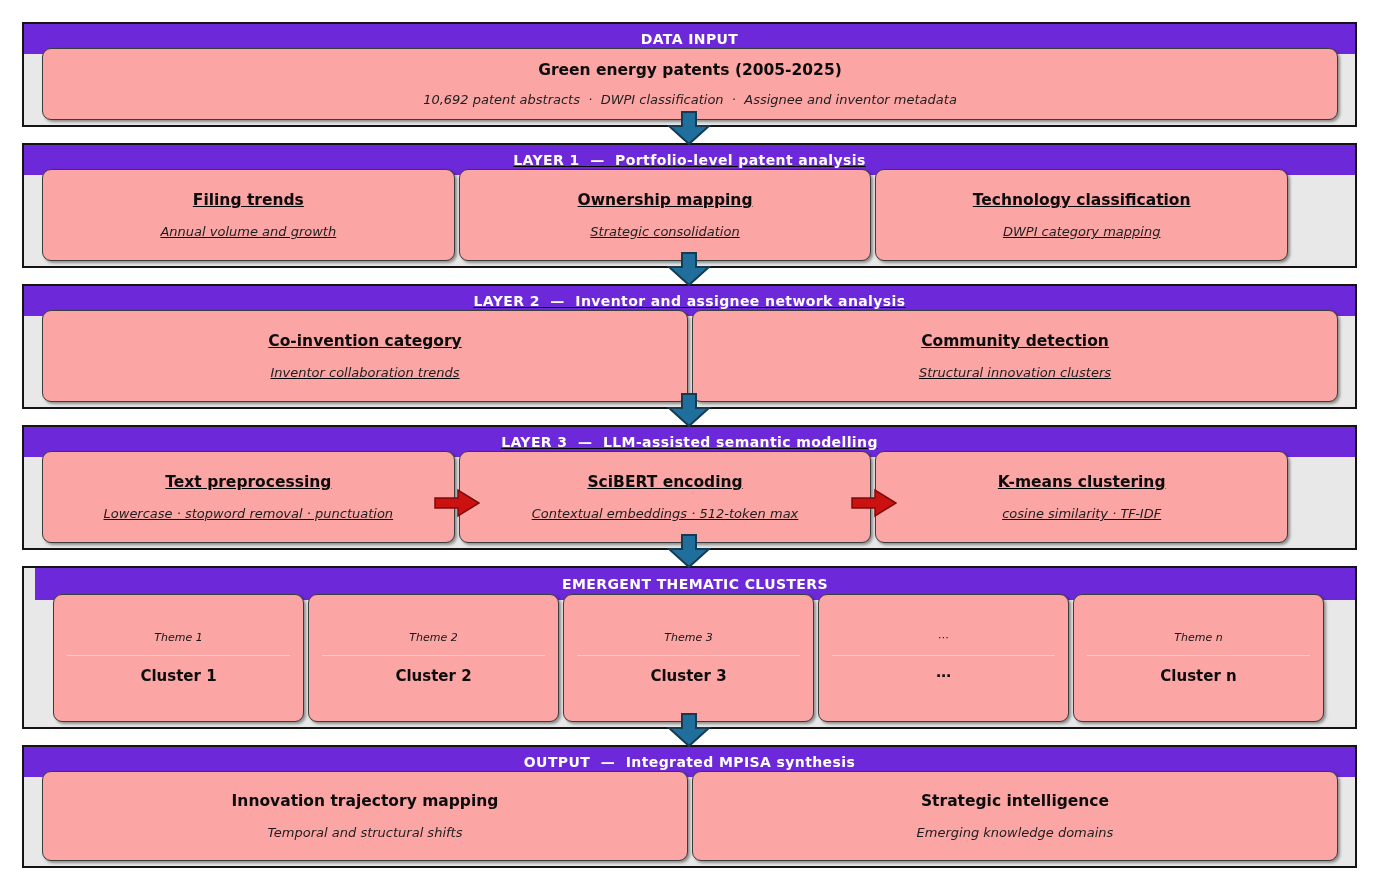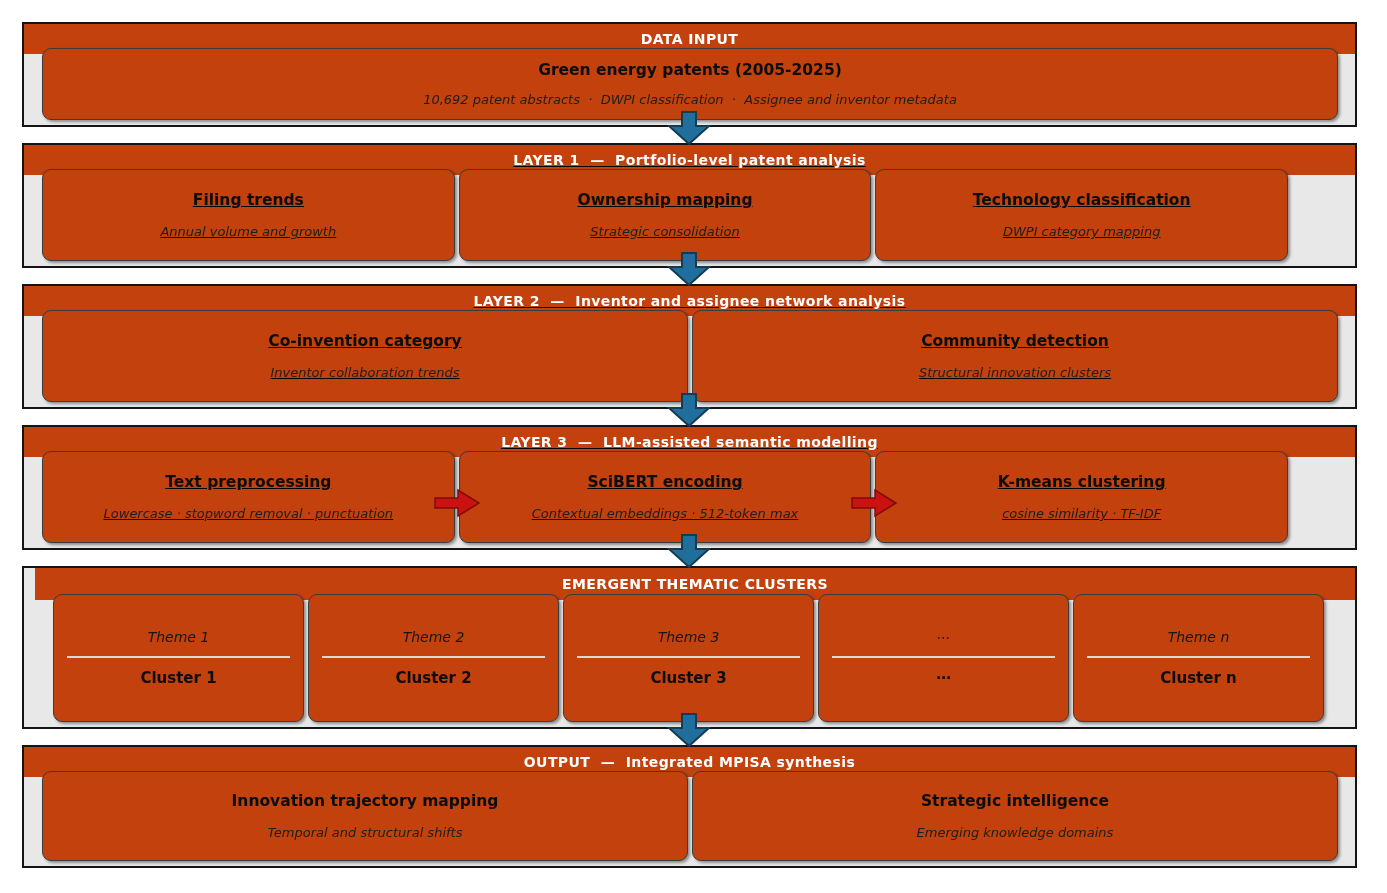--- a/index.html
+++ b/index.html
@@ -8,42 +8,42 @@
 
   .page { position:relative; width:1387px; height:893px; background:#ffffff; overflow:hidden; }
   .stack { position:absolute; left:22px; top:22px; width:1335px; }
 
   .section { position:relative; border:2px solid #141414; background:#e8e8e8; margin-bottom:16px; }
   #sec-data-input { height:105px; }
   #sec-layer-1, #sec-layer-2, #sec-layer-3 { height:125px;text-decoration:underline; }
   #sec-clusters { height:163px;padding-left:11px; }
   #sec-output { height:123px; }
 
-  .section-header { height:30px; background:#c2410c; display:flex; align-items:center; justify-content:center;
+  .section-header { height:30px; background:#6d28d9; display:flex; align-items:center; justify-content:center;
                     position:relative; z-index:1; }
   #sec-clusters .section-header { height:32px; }
   .section-header span { color:#ffffff; font-weight:bold; font-size:14px; letter-spacing:0.4px; white-space:pre; }
 
   .section-body { position:relative; z-index:2; display:flex; gap:4px;
                   padding:0 17px 0 18px; height:calc(100% - 30px); }
   #sec-clusters .section-body { height:calc(100% - 32px); }
   .pad-r-wide { padding-right:67px !important; }
   .pad-r-mid  { padding-right:31px !important; }
 
-  .card { flex:1; min-width:0; background:#c2410c; border:1.5px solid #3c3c3c; border-radius:9px;
+  .card { flex:1; min-width:0; background:#fca5a5; border:1.5px solid #3c3c3c; border-radius:9px;
           margin-top:-6px; margin-bottom:5px; box-shadow:2px 2px 3px rgba(0,0,0,0.40);
           display:flex; flex-direction:column; align-items:center; justify-content:center;
           gap:15px; text-align:center; }
   #sec-data-input .card { gap:13px; }
 
   .card-title { font-size:15.5px; font-weight:bold; color:#0d0d0d; white-space:pre; }
   .card-subtitle { font-size:13px; font-style:italic; color:#1e1e1e; white-space:pre; }
 
   .cluster-card { gap:11px; }
-  .cluster-theme { font-size:14px; font-style:italic; color:#161616; white-space:pre; }
+  .cluster-theme { font-size:11px; font-style:italic; color:#161616; white-space:pre; }
   .cluster-divider { height:1.5px; background:#d9d9d9; width:calc(100% - 26px); border:none; }
   .cluster-label { font-size:15px; font-weight:bold; color:#0d0d0d; white-space:pre; }
 
   .flow-arrow { position:absolute; left:667px; width:44px; height:34px; z-index:6; }
   .flow-arrow-1 { top:111px; } .flow-arrow-2 { top:252px; } .flow-arrow-3 { top:393px; }
   .flow-arrow-4 { top:534px; } .flow-arrow-5 { top:713px; }
 
   .proc-arrow { position:absolute; top:50%; transform:translate(-50%,-50%); width:46px; height:30px; z-index:7; }
   .proc-arrow-1 { left:433px; } .proc-arrow-2 { left:850px; }
 </style>

